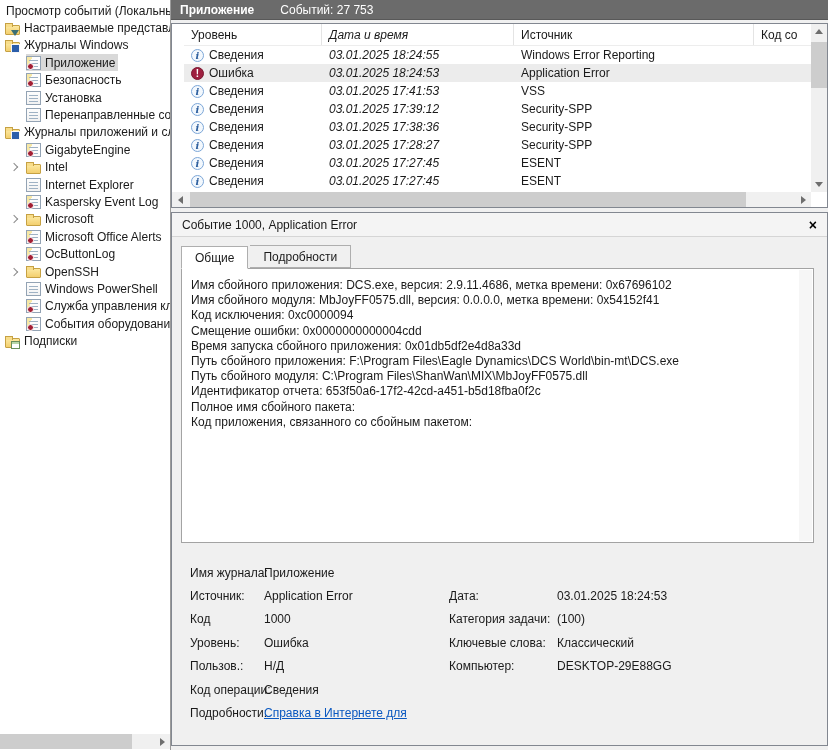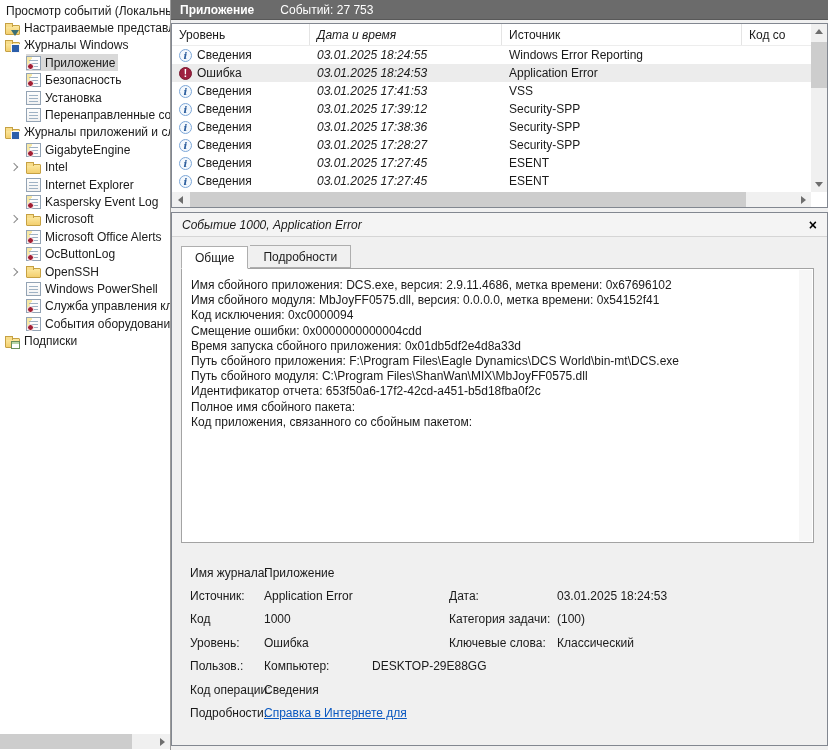--- a/index.html
+++ b/index.html
@@ -54,21 +54,21 @@
 
   
   .main{flex:1;display:flex;flex-direction:column;min-width:0;background:#f0f0f0;}
   .titlebar{height:19px;flex:none;background:#6b6b6b;border-bottom:1px solid #585858;
     color:#fff;display:flex;align-items:center;padding-left:9px;}
   .titlebar .t-name{font-weight:bold;}
   .titlebar .t-count{margin-left:26px;text-align:right;}
 
   
   .list-pane{height:185px;flex:none;margin-top:3px;background:#fff;border:1px solid #828790;
-    position:relative;overflow:hidden;box-sizing:border-box;}
+    position:relative;overflow:hidden;box-sizing:border-box;padding-left:12px;}
   .lheader{display:flex;height:22px;background:#fff;border-bottom:1px solid #ededed;box-sizing:border-box;}
   .hcell{box-sizing:border-box;border-right:1px solid #e4e4e4;padding:4px 0 0 7px;color:#1a1a1a;overflow:hidden;white-space:nowrap;}
   .c1{width:138px;flex:none;}
   .c2{width:192px;flex:none;font-style:italic;}
   .c3{width:240px;flex:none;}
   .c4{flex:1;}
   .lrow{display:flex;height:18px;align-items:center;white-space:nowrap;}
   .lrow.selected{background:#ececec;}
   .lcell{box-sizing:border-box;padding-left:7px;overflow:hidden;}
   .lvlcell{display:flex;align-items:center;gap:5px;}
@@ -84,21 +84,21 @@
   .list-vscroll .dn{position:absolute;bottom:0;left:0;}
   .list-hscroll{position:absolute;left:0;right:16px;bottom:0;height:15px;background:#f0f0f0;display:flex;align-items:center;}
   .list-hscroll .hthumb{height:15px;width:556px;background:#cdcdcd;margin-left:2px;}
   .list-hscroll .spacer{flex:1;}
 
   
   .details{flex:1;margin-top:4px;margin-bottom:4px;background:#f0f0f0;border:1px solid #828790;
     display:flex;flex-direction:column;box-sizing:border-box;overflow:hidden;}
   .dheader{height:23px;flex:none;background:#f4f4f4;border-bottom:1px solid #d5d5d5;
     display:flex;align-items:center;padding:0 10px;}
-  .dheader .dtitle{flex:1;font-style:italic;}
+  .dheader .dtitle{flex:1;}
   .dclose{font-size:14px;font-weight:bold;color:#000;line-height:1;cursor:default;}
   .tabs{display:flex;padding:8px 0 0 9px;flex:none;position:relative;z-index:2;}
   .tab{padding:4px 13px 3px 13px;border:1px solid #aeaeae;background:#f0f0f0;color:#1a1a1a;}
   .tab.active{background:#fff;border-bottom:1px solid #fff;position:relative;top:1px;z-index:3;}
   .tab.inactive{margin-left:2px;border-left:none;}
   .descbox{margin:0 13px 9px 9px;flex:none;height:258px;background:#fff;border:1px solid #a3a3a3;
     padding:9px 24px 6px 9px;position:relative;overflow:hidden;}
   .descbox::after{content:"";position:absolute;top:1px;right:1px;bottom:1px;width:13px;background:#f6f6f6;}
   .dline{line-height:15.2px;white-space:nowrap;}
   .fields{padding:9px 0 0 18px;flex:1;}
@@ -431,20 +431,21 @@
           <span class="f-rv">(100)</span>
         </div>
         <div class="frow">
           <span class="f-ll">Уровень:</span>
           <span class="f-lv">Ошибка</span>
           <span class="f-rl">Ключевые слова:</span>
           <span class="f-rv">Классический</span>
         </div>
         <div class="frow">
           <span class="f-ll">Пользов.:</span>
+          <span class="f-lv">Н/Д</span>
           <span class="f-rl">Компьютер:</span>
           <span class="f-rv">DESKTOP-29E88GG</span>
         </div>
         <div class="frow">
           <span class="f-ll">Код операции:</span>
           <span class="f-lv">Сведения</span>
           <span class="f-rl"></span>
           <span class="f-rv"></span>
         </div>
         <div class="frow">

